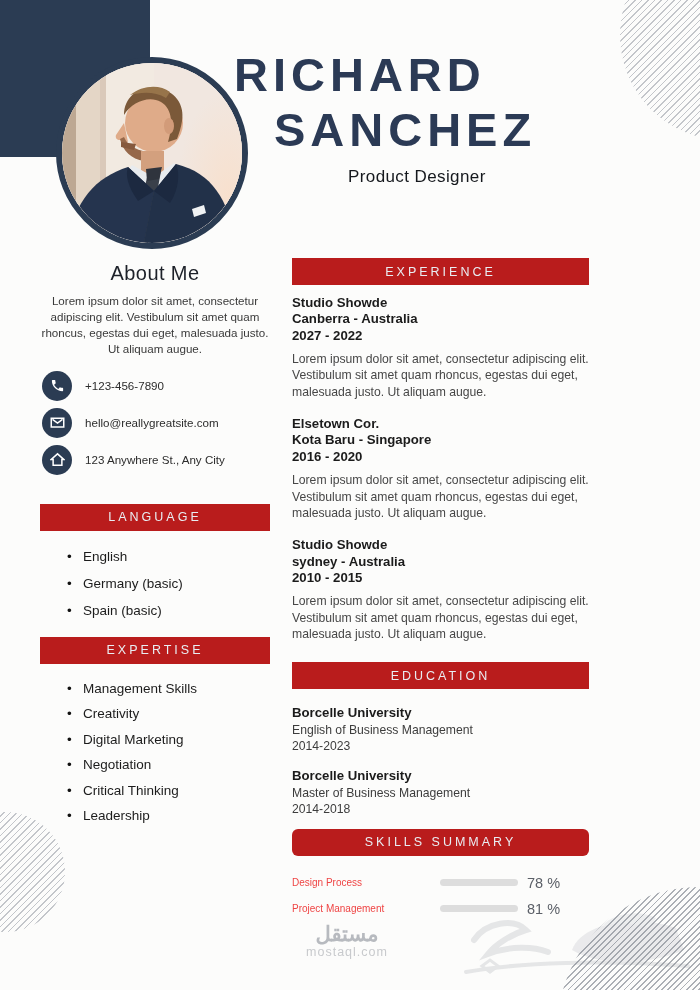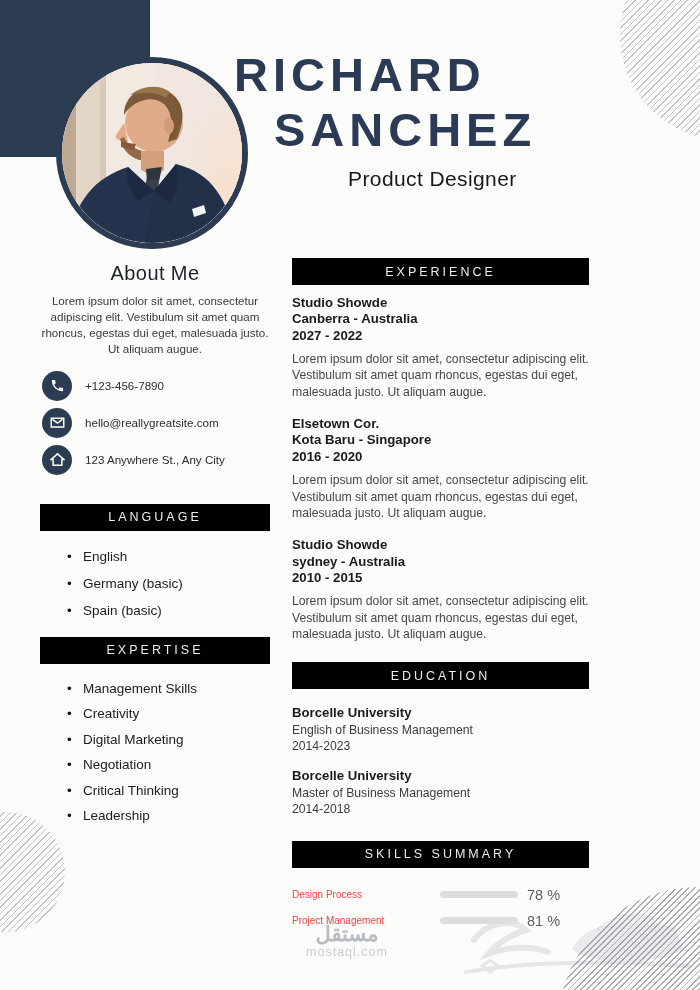--- a/index.html
+++ b/index.html
@@ -31,25 +31,25 @@
   .photo {
     position:absolute; left:56px; top:57px; width:192px; height:192px;
     border:6px solid #2b3c53; border-radius:50%; overflow:hidden; background:#efe6dd;
   }
   .photo svg { display:block; width:180px; height:180px; }
 
   
   .header { position:absolute; left:234px; top:50px; }
   .name-line { font-size:47px; font-weight:bold; color:#2b3a55; letter-spacing:5px; line-height:1.08; }
   .name-line.second { margin-left:40px; margin-top:4px; }
-  .job-title { font-size:21px; color:#15181d; margin-left:114px; margin-top:11px; letter-spacing:.4px; }
+  .job-title { font-size:17px; color:#15181d; margin-left:114px; margin-top:11px; letter-spacing:.4px; }
 
   
   .banner {
-    background:#000000; color:#e9edf2; height:27px;
+    background:#b91c1c; color:#e9edf2; height:27px;
     display:flex; align-items:center; justify-content:center;
     font-size:12.5px; letter-spacing:3px; font-weight:500;
   }
 
   
   .left-col { position:absolute; left:40px; top:258px; width:230px; text-align:center; }
   .about-heading { font-size:20px; font-weight:500; color:#1d2129; padding-top:4px; letter-spacing:.4px; }
   .about-body { font-size:11.6px; line-height:1.38; color:#3a3a3a; margin-top:8px; }
   .contact { margin-top:14px; text-align:left; }
   .c-row { display:flex; align-items:center; margin-bottom:7px; }
@@ -68,21 +68,21 @@
   .right-col .banner { width:297px; }
   .job { margin-top:16px; }
   .job.first { margin-top:10px; }
   .job-head { font-size:13.2px; font-weight:bold; color:#1b1b1b; line-height:1.24; }
   .job-desc { margin-top:7px; font-size:12.2px; line-height:1.34; color:#474747; }
   .edu-banner { margin-top:20px; }
   .school { margin-top:16px; }
   .school + .school { margin-top:14px; }
   .school-name { font-size:13.2px; font-weight:bold; color:#1b1b1b; line-height:1.25; }
   .school-degree, .school-years { font-size:12.2px; color:#3d3d3d; line-height:1.32; }
-  .skills-banner { margin-top:24px; }
+  .skills-banner { margin-top:12px;border-radius:6px; }
   .skill-rows { margin-top:16px; }
   .skill-row { display:flex; align-items:center; height:22px; margin-bottom:4px; }
   .skill-label { width:148px; font-size:10px; color:#ef4444; }
   .bar-track { width:78px; height:7px; border-radius:4px; background:#dddddd; overflow:hidden; margin-right:9px; }
   .bar-fill { height:7px; border-radius:4px; background:#2b3c53; }
   .skill-pct { font-size:14.5px; color:#5c6068; }
 </style>
 </head>
 <body>
 

